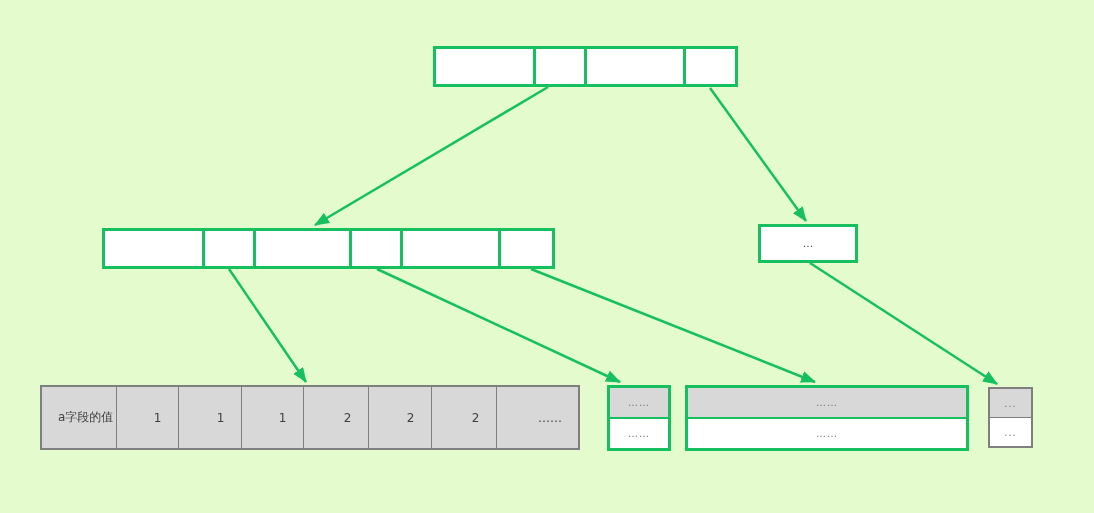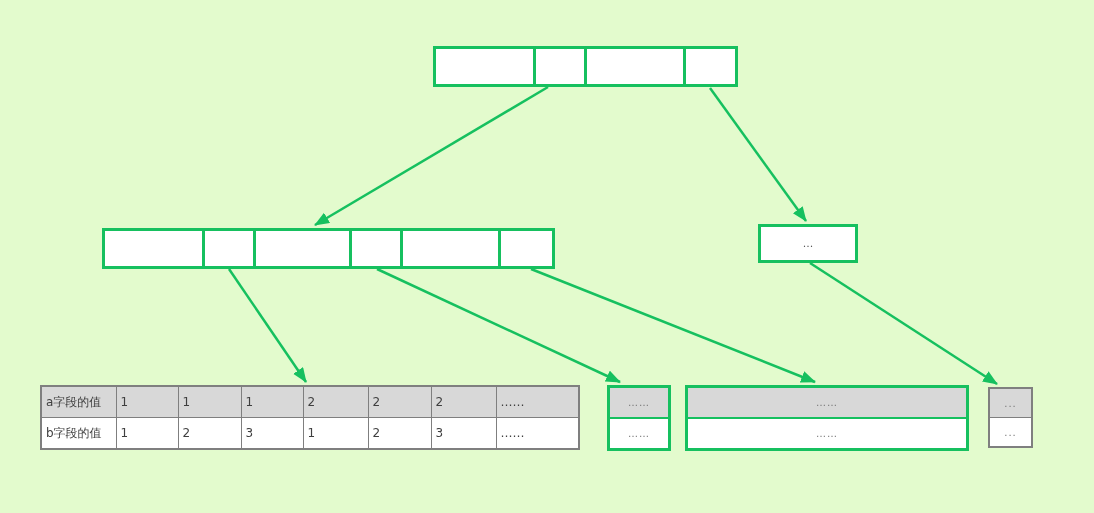--- a/index.html
+++ b/index.html
@@ -28,22 +28,22 @@
     display:flex;align-items:center;justify-content:center;
     color:#595959;font-size:11px;
   }
   
   table.idx-table{
     position:absolute;left:40px;top:385px;width:538px;height:65px;
     border-collapse:collapse;table-layout:fixed;background:#fff;
     border:2px solid var(--gray-border);
   }
   table.idx-table td{
-    border:1px solid var(--gray-border);text-align:left;vertical-align:middle;
-    font-size:12px;color:var(--text);padding:4px;height:20px;overflow:hidden;white-space:nowrap;
+    border:1px solid var(--gray-border);text-align:right;vertical-align:middle;
+    font-size:12px;color:var(--text);padding:16px;height:20px;overflow:hidden;white-space:nowrap;
   }
   table.idx-table tr.shaded td{background:var(--gray-fill);}
   td.dots,.dots{color:var(--dots);font-size:10px;}
   
   .leaf{
     position:absolute;display:flex;flex-direction:column;box-sizing:border-box;background:#fff;
   }
   .leaf .row{
     flex:1;display:flex;align-items:center;justify-content:center;
     font-size:10px;color:var(--dots);letter-spacing:1px;
@@ -110,30 +110,20 @@
         <tr class="shaded">
       <td>a字段的值</td>
       <td>1</td>
       <td>1</td>
       <td>1</td>
       <td>2</td>
       <td>2</td>
       <td>2</td>
       <td class="dots">……</td>
     </tr>
-    <tr>
-      <td>b字段的值</td>
-      <td>1</td>
-      <td>2</td>
-      <td>3</td>
-      <td>1</td>
-      <td>2</td>
-      <td>3</td>
-      <td class="dots">……</td>
-    </tr>
   </tbody>
     </table>
 
   <div class="leaf green" style="left:607px;top:385px;width:64px;height:66px;">
     <div class="row top">……</div>
     <div class="row">……</div>
   </div>
 
   <div class="leaf green" style="left:685px;top:385px;width:284px;height:66px;">
     <div class="row top">……</div>

